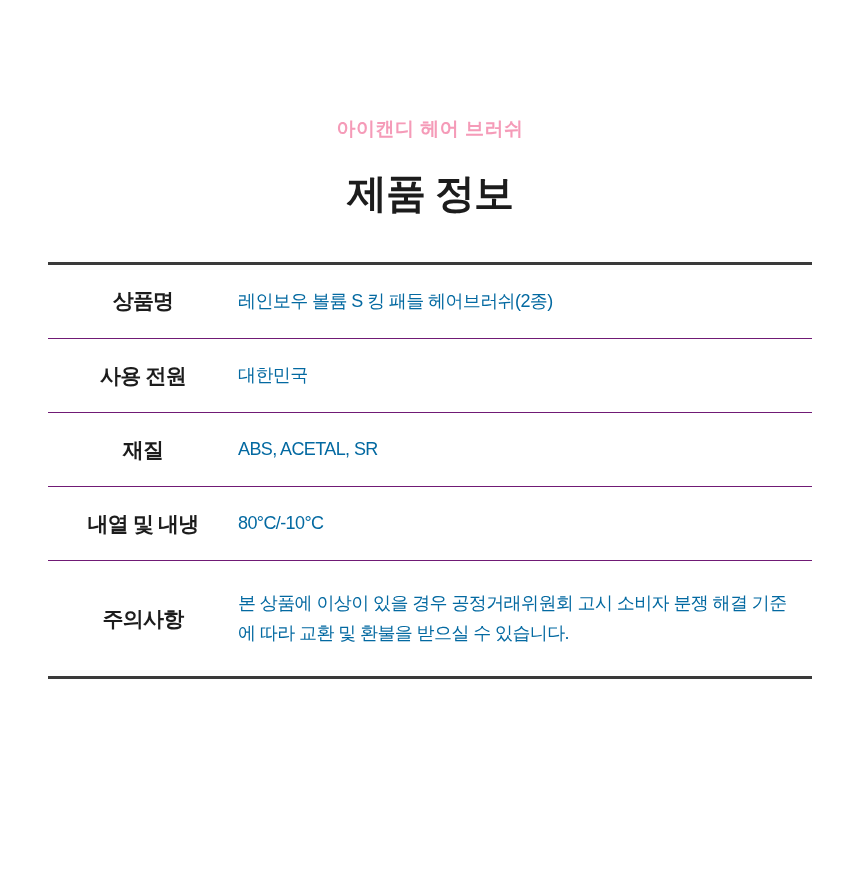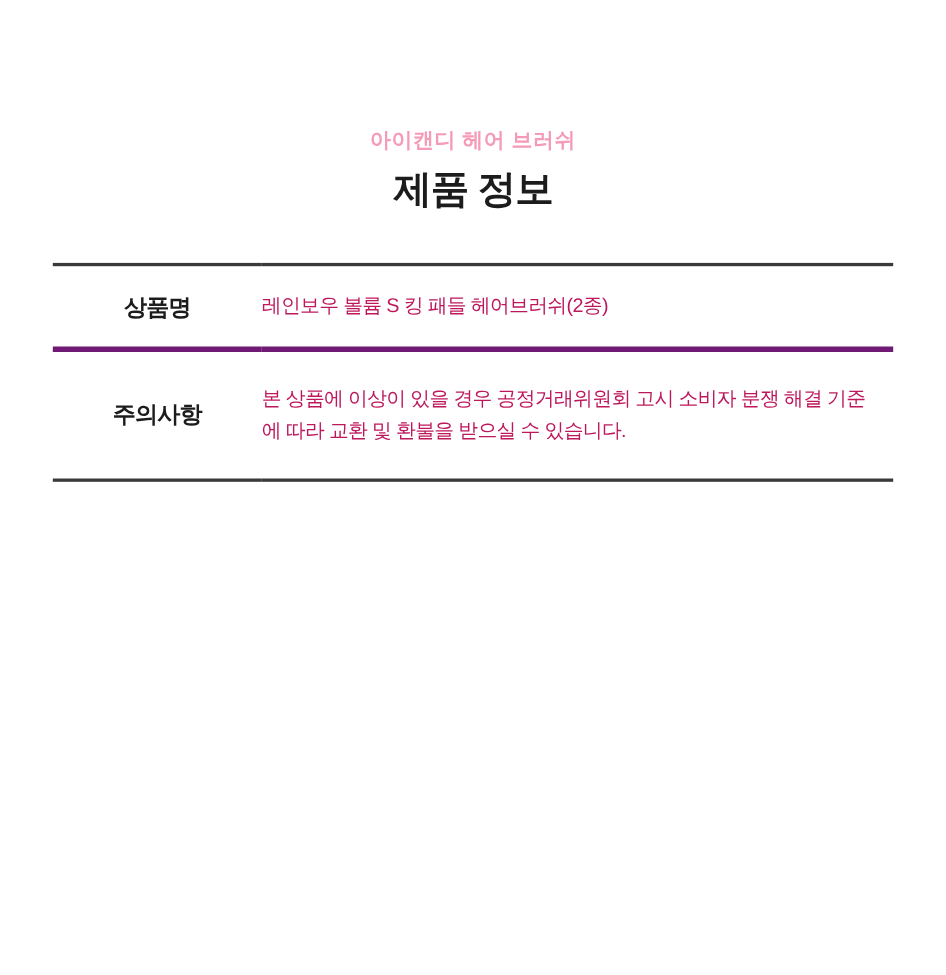--- a/index.html
+++ b/index.html
@@ -25,56 +25,56 @@
     padding-top: 118px;
   }
   .eyebrow {
     color: #f59bb8;
     font-size: 19px;
     font-weight: bold;
     letter-spacing: 0.5px;
     line-height: 1.2;
   }
   .title {
-    margin-top: 12px;
-    font-size: 35px;
+    margin-top: 29px;
+    font-size: 40px;
     font-weight: bold;
     color: #1c1c1c;
     letter-spacing: -1px;
     line-height: 1.15;
   }
   .spec-table {
     margin: 0 auto;
     margin-top: 46px;
     width: 764px;
     border-collapse: collapse;
     border-top: 3px solid #3a3a3a;
     border-bottom: 3px solid #3a3a3a;
   }
   .spec-table tr {
-    border-bottom: 5px solid #701a75;
+    border-bottom: 1px solid #701a75;
   }
   .spec-table tr:last-child {
     border-bottom: none;
   }
   .spec-table th {
     width: 190px;
     text-align: center;
     vertical-align: middle;
     font-size: 21px;
     font-weight: bold;
     color: #1c1c1c;
     padding: 22px 6px;
     letter-spacing: -0.8px;
   }
   .spec-table td {
     text-align: left;
     vertical-align: middle;
     font-size: 18px;
-    color: #be185d;
+    color: #0369a1;
     padding: 22px 10px 22px 0;
     letter-spacing: -0.6px;
     line-height: 1.62;
     font-weight: 400;
   }
   .row-tall th { padding: 28px 6px; }
   .row-tall td { padding: 28px 10px 28px 0; }
 </style>
 </head>
 <body>
@@ -85,20 +85,32 @@
     <div class="eyebrow">아이캔디 헤어 브러쉬</div>
     <div class="title">제품 정보</div>
   </div>
 
   <table class="spec-table">
     <tbody>
       <tr>
         <th>상품명</th>
         <td>레인보우 볼륨 S 킹 패들 헤어브러쉬(2종)</td>
       </tr>
+      <tr>
+        <th>사용 전원</th>
+        <td>대한민국</td>
+      </tr>
+      <tr>
+        <th>재질</th>
+        <td>ABS, ACETAL, SR</td>
+      </tr>
+      <tr>
+        <th>내열 및 내냉</th>
+        <td>80°C/-10°C</td>
+      </tr>
       <tr class="row-tall">
         <th>주의사항</th>
         <td>본 상품에 이상이 있을 경우 공정거래위원회 고시 소비자 분쟁 해결 기준에 따라 교환 및 환불을 받으실 수 있습니다.</td>
       </tr>
     </tbody>
   </table>
 
 </div>
 
 </body></html>

